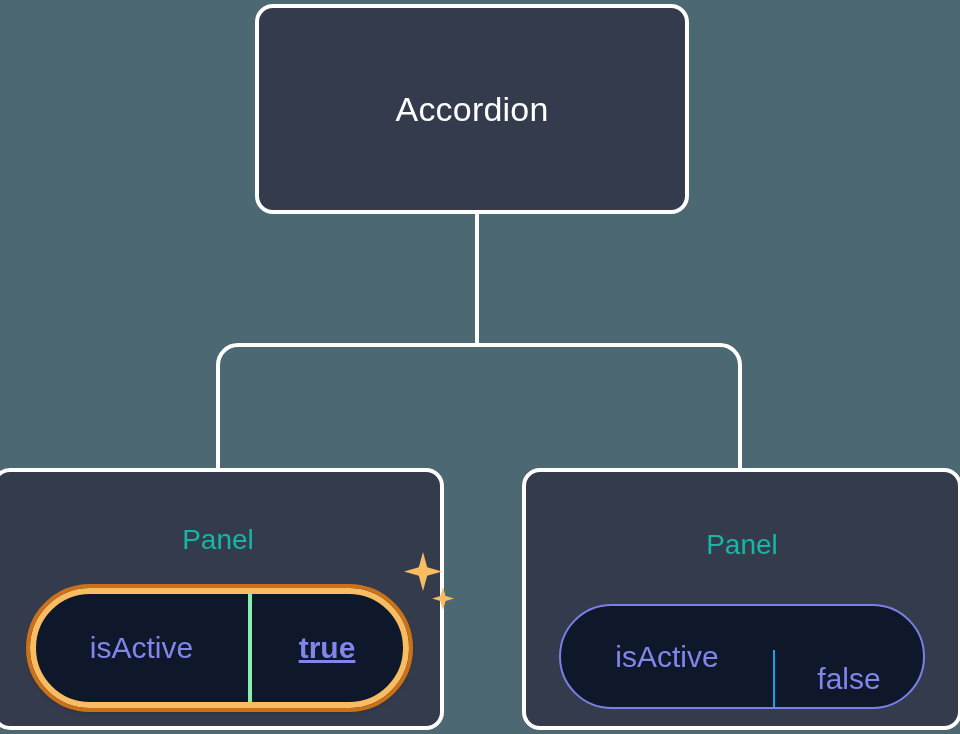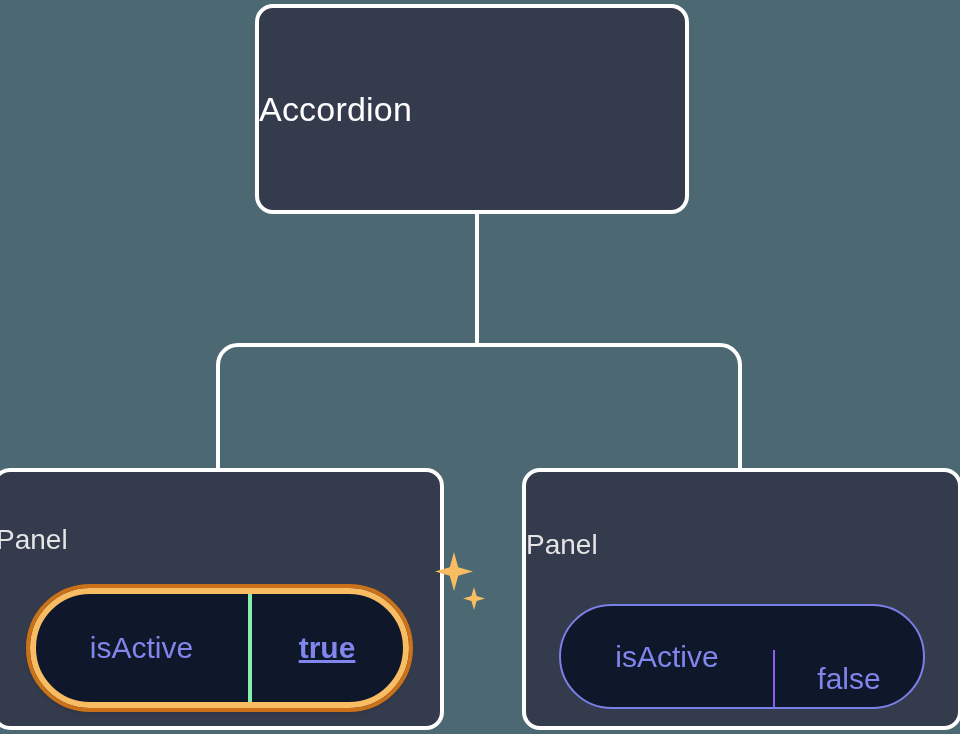--- a/index.html
+++ b/index.html
@@ -32,20 +32,21 @@
 
   
   .node {
     position: absolute;
     box-sizing: border-box;
     background: #333b4c;
     border: 4px solid #ffffff;
     border-radius: 18px;
     display: flex;
     flex-direction: column;
+    align-items: center;
   }
 
   
   #node-accordion {
     left: 255px;
     top: 4px;
     width: 434px;
     height: 210px;
     justify-content: center;
   }
@@ -64,21 +65,21 @@
   #node-panel-0 {
     left: -8px;
     width: 452px;
   }
   #node-panel-1 {
     left: 522px;
     width: 440px;
   }
 
   .node-title {
-    color: #e5e5e5;
+    color: #14b8a6;
     font-size: 28px;
     line-height: 1;
   }
   #node-panel-0 .node-title { margin-top: 54px; }
   #node-panel-1 .node-title { margin-top: 59px; }
 
   
   .pill-wrap {
     position: relative;
     display: flex;
@@ -106,21 +107,21 @@
     border: 2px solid #7b80e8;
     height: 105px;
   }
   .pill.inactive .pill-cell {
     color: #8186ec;
     font-size: 30px;
   }
   .pill.inactive .pill-key   { width: 212px; }
   .pill.inactive .pill-value {
     width: 150px;
-    border-left: 2px solid #8b5cf6;
+    border-left: 2px solid #0ea5e9;
     margin-top: 44px;
   }
 
   
   .pill.active {
     border: 6px solid #f8bc63;
     outline: 4px solid #cb7119;
     height: 120px;
     box-shadow: 0 3px 6px rgba(0,0,0,0.25);
   }

